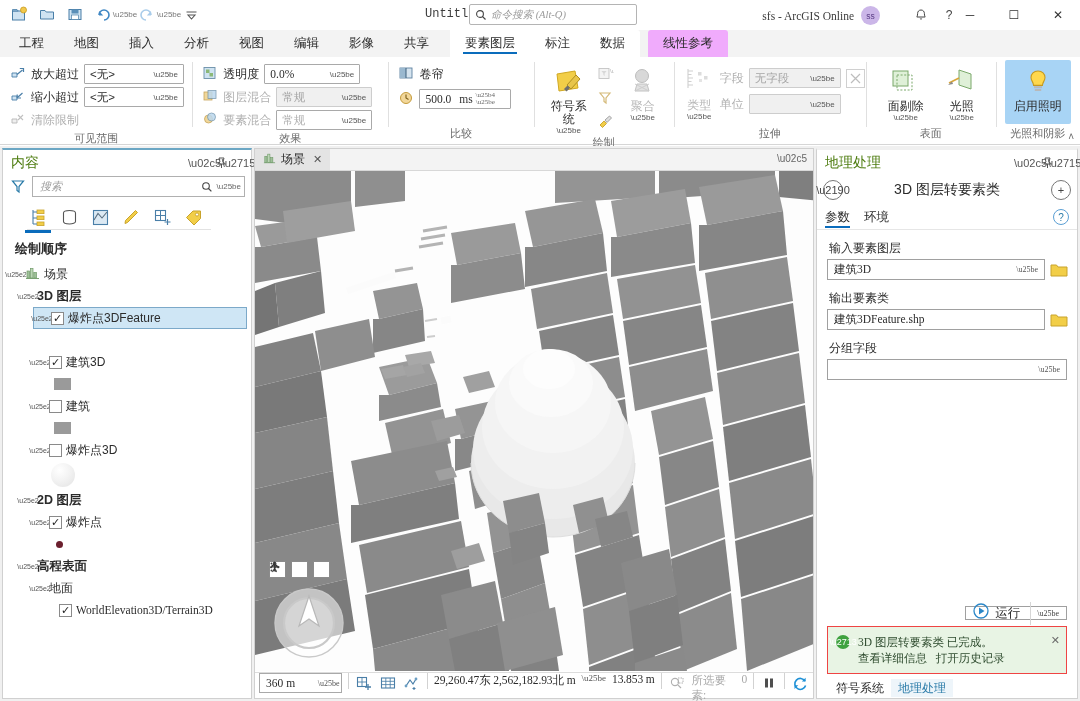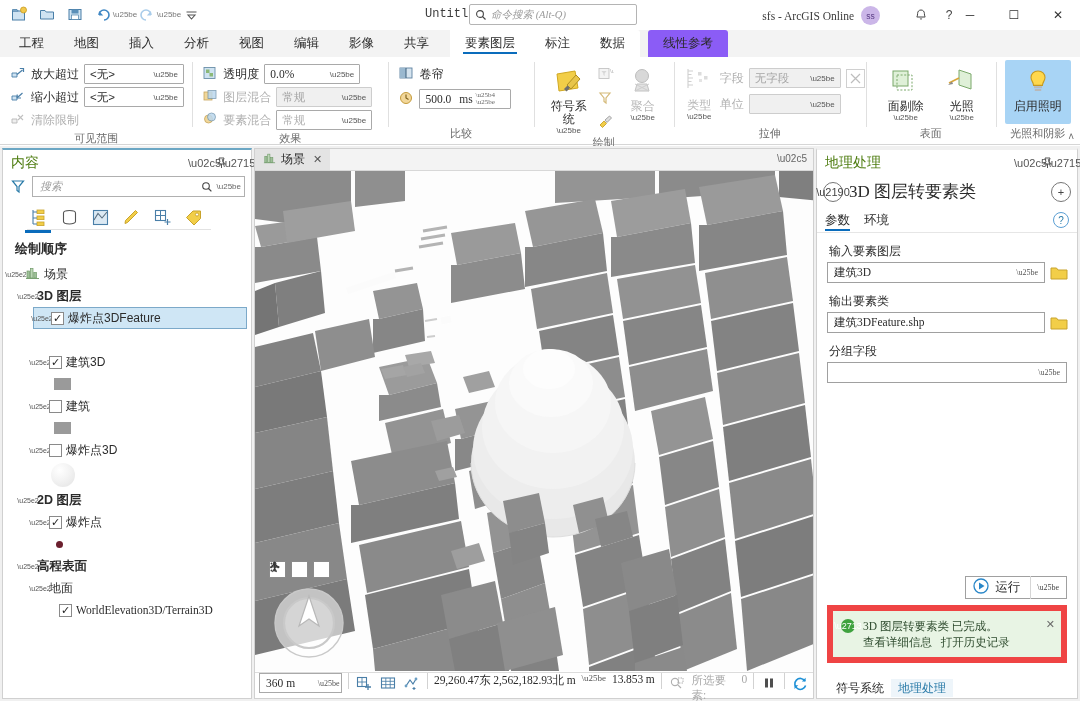--- a/index.html
+++ b/index.html
@@ -55,21 +55,21 @@
   .rtab {
     padding: 0 15px; height: 27px; line-height: 27px; font-size: 12.5px;
     color: #2b2b2b; white-space: nowrap; position: relative;
   }
   .rtab.active { background: #ffffff; }
   .rtab.active::after {
     content: ""; position: absolute; left: 13px; right: 13px; bottom: 3px;
     height: 2px; background: #0a6cbc;
   }
   .ctxwrap { display:flex; background:#ffffff; border-radius:3px 3px 0 0; margin-left:6px; height:27px;}
-  .ctxwrap2 { display:flex; background:#8b5cf6; border-radius:3px 3px 0 0; margin-left:8px; height:27px;}
+  .ctxwrap2 { display:flex; background:#f0abfc; border-radius:3px 3px 0 0; margin-left:8px; height:27px;}
 
   
   .ribbon {
     height: 88px; background: #ffffff; border-bottom: 1px solid #d6d6d6;
     display: flex; position: relative;
   }
   .rgroup { display: flex; flex-direction: column; position: relative; height: 88px; }
   .rgroup + .rgroup::before {
     content:""; position:absolute; left:0; top:5px; bottom:18px; width:1px; background:#e0e0e0;
   }
@@ -170,45 +170,45 @@
   .coords { white-space: nowrap; letter-spacing: -0.1px; }
   .dimtxt { color: #a8a8a8; }
 
   
   .pane-gp {
     width: 262px; background: #fff; border: 1px solid #d0d0d0; margin: 2px 2px 2px 1px;
     display: flex; flex-direction: column; position: relative; border-top: 2px solid #f0f0f0;
   }
   .gp-toolhead { display: flex; align-items: center; padding: 4px 6px 6px 6px; gap: 6px; }
   .circ-btn { width: 20px; height: 20px; border-radius: 50%; border: 1px solid #767676; display:flex;align-items:center;justify-content:center; color:#444; font-size:11px;}
-  .gp-toolname { flex: 1; text-align: left; font-size: 17px; font-family:Liberation Serif, serif; }
+  .gp-toolname { flex: 1; text-align: center; font-size: 14px; font-family:Liberation Sans, sans-serif; }
   .gp-tabs { display: flex; align-items: center; padding: 0 8px; gap: 14px; height: 24px; border-bottom:1px solid #e6e6e6; position:relative;}
   .gp-tab { font-size: 12.5px; position: relative; height: 24px; line-height: 22px; font-family:"Liberation Serif",serif;}
   .gp-tab.active::after { content:""; position:absolute; left:0; right:0; bottom:2px; height:2px; background:#0a6cbc; }
   .gp-help { position: absolute; right: 8px; top: 3px; width:16px;height:16px;border-radius:50%;border:1px solid #5b9fd4; color:#2a7ba8; font-size:10px; display:flex;align-items:center;justify-content:center;}
   .gp-body { flex: 1; padding: 10px 10px 0 10px; font-size: 12px; }
   .gp-flabel { padding: 0 0 2px 2px; font-size: 12px; font-family:"Liberation Serif",serif; }
   .gp-frow { display: flex; align-items: center; gap: 5px; margin-bottom: 10px; }
   .gp-input {
     flex: 1; height: 21px; border: 1px solid #a0a0a0; background: #fff; display: flex;
     align-items: center; padding: 0 2px 0 6px; font-size: 11.5px; font-family:"Liberation Serif",serif;
   }
   .gp-input .gv { flex: 1; white-space: nowrap; overflow: hidden; }
   .gp-input .garr { color: #555; font-size: 8px; padding: 0 4px; }
   .folder-ic { width: 17px; height: 16px; }
   .gp-footer { padding: 0 10px 0 10px; }
   .run-row { display: flex; justify-content: flex-end; padding-bottom: 6px; }
   .run-btn {
-    height: 23px; border: 1px solid #a0a0a0; background: #fff; display: flex; align-items: center;
+    height: 14px; border: 1px solid #a0a0a0; background: #fff; display: flex; align-items: center;
     gap: 6px; padding: 0 4px 0 7px; font-size: 12.5px; font-family:"Liberation Serif",serif;
   }
   .run-btn .rarr { color: #444; font-size: 8px; padding-left: 6px; border-left: 1px solid #d6d6d6; margin-left: 4px; height:23px; display:flex;align-items:center; padding-right:3px;}
   .msgbox {
-    background: #e8f4e4; border: 6px solid #ef4444; display: flex; align-items: flex-start;
-    padding: 7px 6px 7px 8px; gap: 8px; margin-bottom: 15px;
+    background: #e8f4e4; border: 1px solid #ef4444; display: flex; align-items: flex-start;
+    padding: 7px 6px 7px 8px; gap: 8px; margin-bottom: 4px;
   }
   .msg-ok { width: 14px; height: 14px; border-radius: 50%; background: #3fa23f; color: #fff; font-size: 9px; display:flex;align-items:center;justify-content:center; flex-shrink:0; margin-top:1px;}
   .msg-txt { flex: 1; font-size: 11.5px; line-height: 16px; color: #2d4a2d; font-family:"Liberation Serif",serif;}
   .msg-links { color: #2d4a2d; }
   .msg-x { color: #6b6b6b; font-size: 11px; padding-left:4px;}
   .gp-bottabs { display: flex; gap: 0; height: 20px; align-items: center; padding-left: 2px; }
   .gp-bottab { padding: 0 7px; font-size: 12px; line-height: 18px; font-family:"Liberation Serif",serif;}
   .gp-bottab.active { color: #2a7ba8; background: #eef5fa; }
 </style>
 </head>

